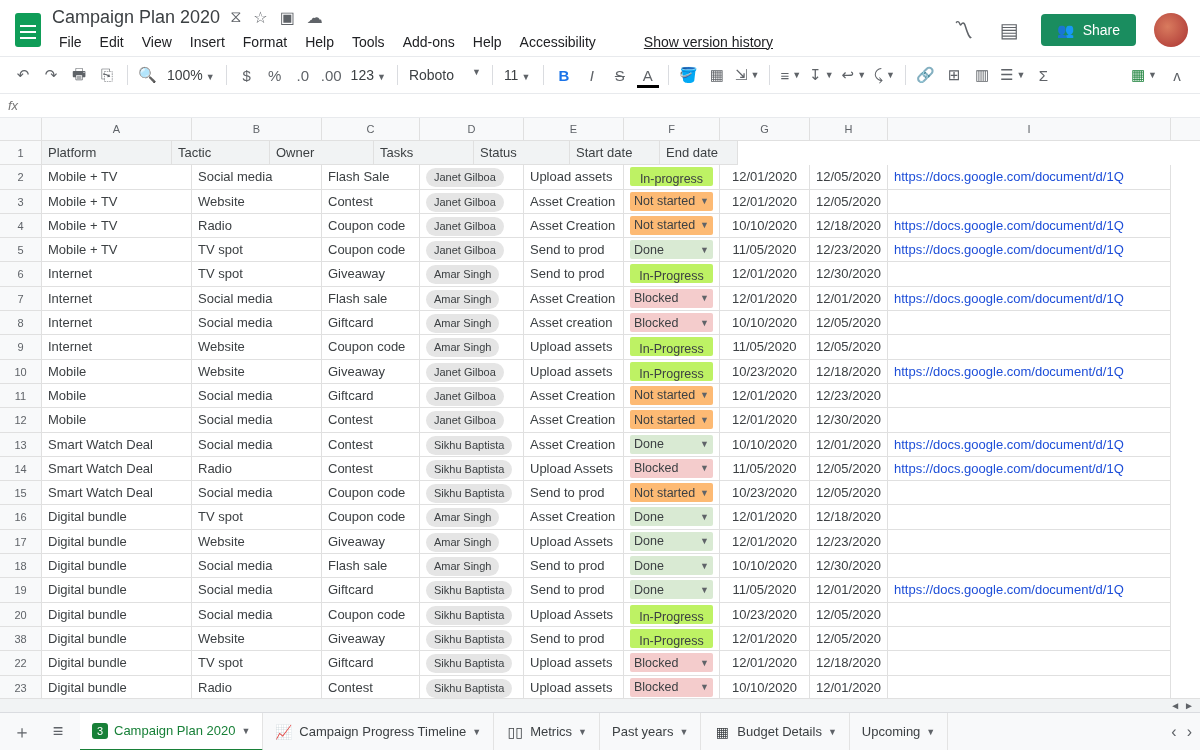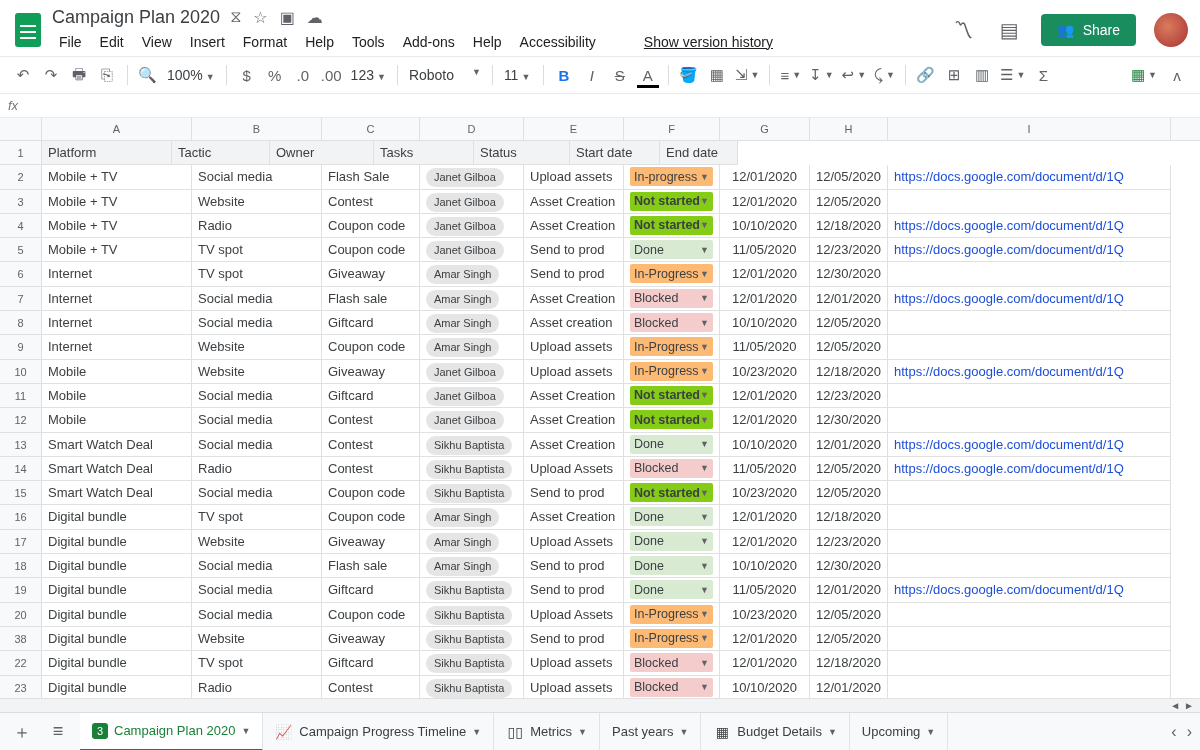--- a/index.html
+++ b/index.html
@@ -47,22 +47,22 @@
   .cell{ border-right:1px solid #e0e0e0; border-bottom:1px solid #e0e0e0; padding:0 6px; line-height:24px; font-size:13px; white-space:nowrap; overflow:hidden;}
   .hdr-row .cell{ background:#f1f3f4; font-weight:500; color:#3c4043;}
   
   .cA{width:150px;} .cB{width:130px;} .cC{width:98px;} .cD{width:104px;} .cE{width:100px;}
   .cF{width:96px;} .cG{width:90px;} .cH{width:78px;} .cI{width:283px;}
   
   .chip{ display:inline-block; background:#e5e5e5; border-radius:10px; padding:1px 8px; font-size:11px; line-height:17px;}
   
   .status{ display:flex; align-items:center; justify-content:space-between; width:100%; padding:0 4px; font-size:12.5px; border-radius:2px; height:19px; margin-top:2px;}
   .status .arr{font-size:9px;color:#5f6368;}
-  .st-inprogress{ background:#fdba74;}
-  .st-notstarted{ background:#84cc16;font-weight:bold;}
+  .st-inprogress{ background:#bef264;flex-direction:column;}
+  .st-notstarted{ background:#fdba74;}
   .st-done{ background:#d9ead3;}
   .st-blocked{ background:#f4cccc;}
   .cI-cell{color:#1d4ed8;}
   .hscroll{height:14px;background:#f1f3f4;display:flex;justify-content:flex-end;align-items:center;padding:0 6px;gap:4px;border-top:1px solid #e0e0e0;}
   .hscroll span{font-size:10px;color:#5f6368;cursor:pointer;}
   
   .sheetbar{ height:38px; border-top:1px solid #dadce0; display:flex; align-items:center; padding:0 8px; gap:8px; background:#f8f9fa;}
   .sheetbar .plus,.sheetbar .menu{ width:28px; height:28px; display:flex;align-items:center;justify-content:center;cursor:pointer;color:#5f6368;font-size:18px;}
   .tab{ display:flex; align-items:center; gap:6px; padding:0 12px; height:38px; cursor:pointer; font-size:13px; color:#3c4043; border-right:1px solid #e3e3e3;}
   .tab.active{ background:#fff; color:#188038; border-bottom:2px solid #188038; font-weight:500; margin-bottom:-1px;}

